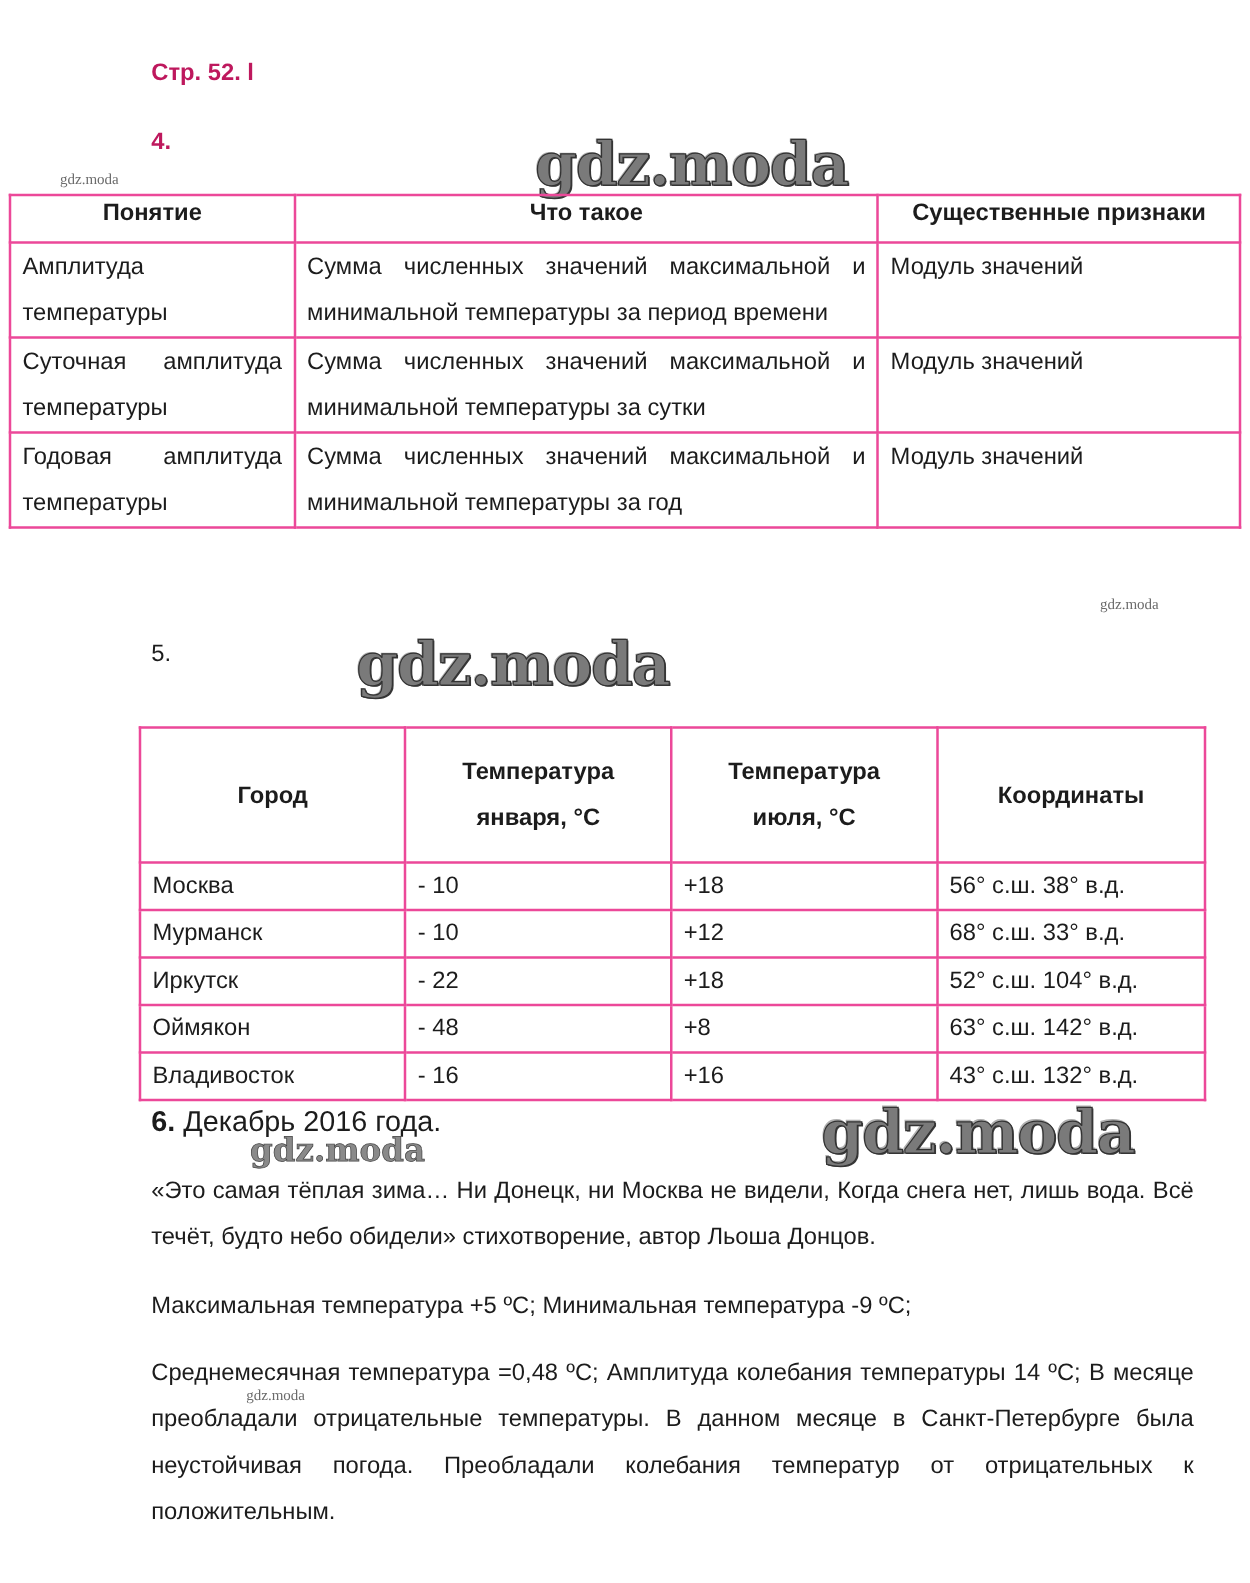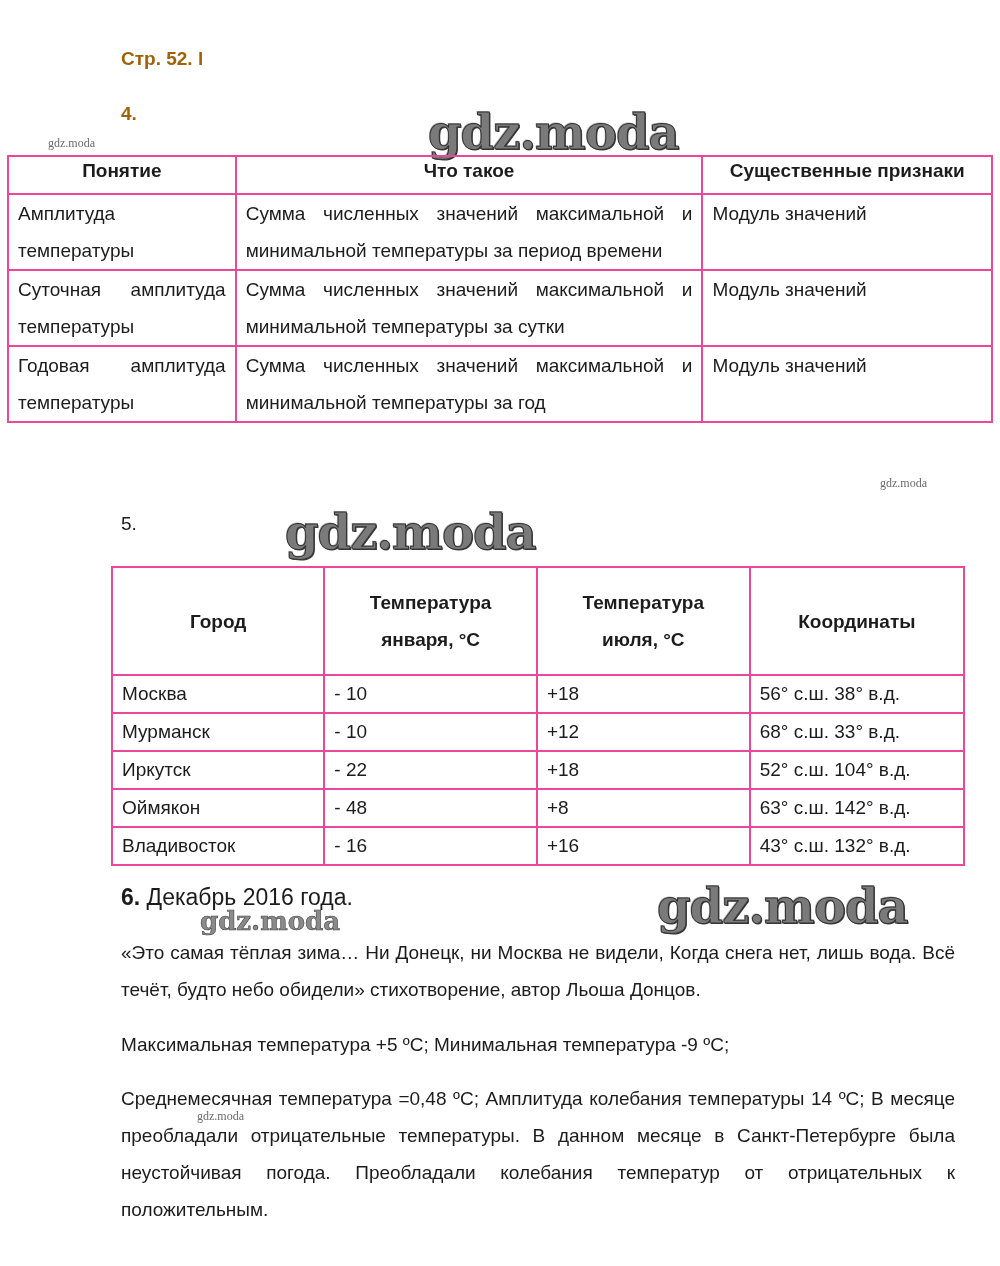--- a/index.html
+++ b/index.html
@@ -2,21 +2,21 @@
 <html><head>
 <meta charset="utf-8">
 <style>
   html, body { margin: 0; padding: 0; background: #ffffff; }
   body {
     width: 1000px; height: 1266px; position: relative; overflow: hidden;
     font-family: "Liberation Sans", "DejaVu Sans", sans-serif;
     color: #1c1c1c;
   }
   .abs { position: absolute; }
-  .heading { font-weight: bold; font-size: 19px; color: #a16207; }
+  .heading { font-weight: bold; font-size: 19px; color: #be185d; }
   .wm-big {
     position: absolute;
     font-family: "DejaVu Serif", "Liberation Serif", serif;
     font-weight: bold; font-size: 48px; letter-spacing: -1px;
     color: #7a7a7a;
     text-shadow: 1px 1px 0 #3a3a3a, -1px -1px 0 #b0b0b0;
     -webkit-text-stroke: 1px #333;
     line-height: 1;
   }
   .wm-mid {
@@ -30,21 +30,21 @@
     font-family: "Liberation Serif", "DejaVu Serif", serif;
     font-size: 12px; color: #6a6a6a; line-height: 1;
   }
   table { border-collapse: collapse; position: absolute; font-size: 19px; }
   td, th { border: 2px solid #ec4899; vertical-align: top; padding: 0 9px; line-height: 37px; }
   th { font-weight: bold; text-align: center; }
   .t4 { left: 7px; top: 155px; width: 986px; }
   .t4 th { line-height: 28px; padding-top: 0; padding-bottom: 8px; }
   .t4 td { line-height: 37px; }
   .justify { text-align: justify; text-align-last: left; }
-  .t5 { left: 111px; top: 566px; width: 854px; }
+  .t5 { left: 111px; top: 581px; width: 854px; }
   .t5 th { line-height: 37px; vertical-align: middle; }
   .t5 td { line-height: 36px; padding-left: 9px; }
   .para { position: absolute; left: 121px; width: 834px; font-size: 19px; line-height: 37px; text-align: justify; text-align-last: left; }
 </style>
 </head>
 <body>
 
 <div class="abs heading" style="left:121px; top:48px;">Стр. 52. l</div>
 
 <div class="abs heading" style="left:121px; top:103px;">4.</div>

